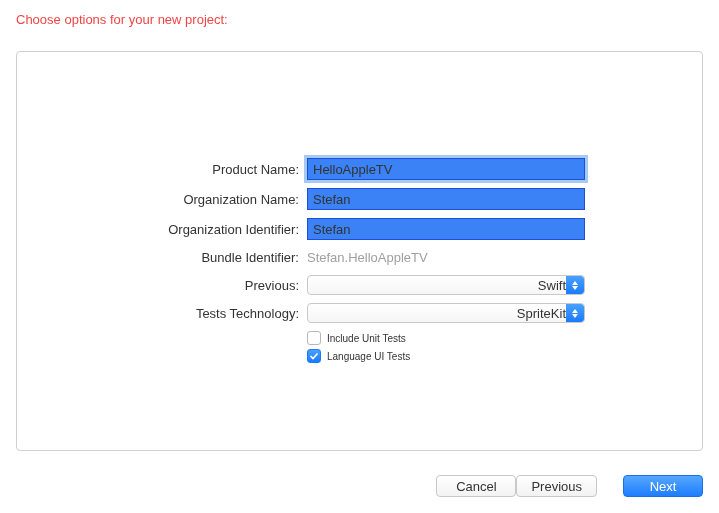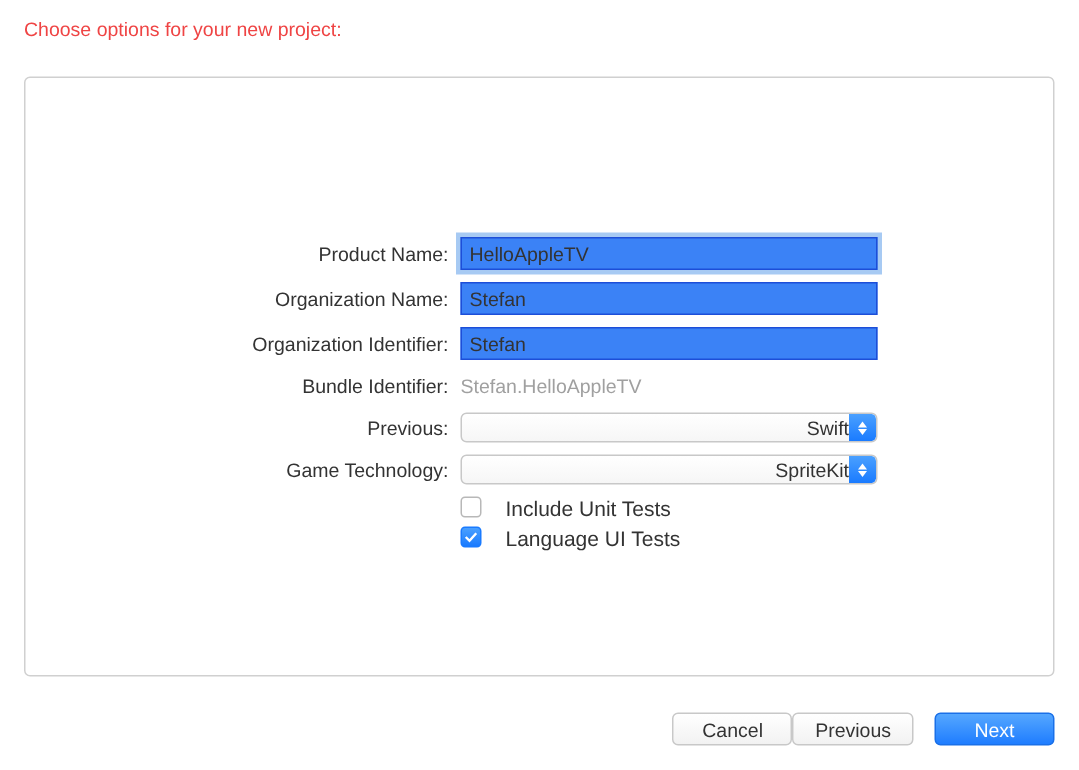--- a/index.html
+++ b/index.html
@@ -93,24 +93,24 @@
     .select .caret::after {
       content: "";
       width: 0; height: 0;
       border-left: 3px solid transparent;
       border-right: 3px solid transparent;
     }
     .select .caret::before { border-bottom: 4px solid #fff; }
     .select .caret::after  { border-top: 4px solid #fff; }
     .checkbox-row {
       display: flex;
-      align-items: flex-start;
-      gap: 16px;
+      align-items: center;
+      gap: 6px;
       margin-bottom: 4px;
-      font-size: 14px;
+      font-size: 10px;
     }
     .cb {
       width: 14px; height: 14px;
       border: 1px solid #b8b8b8;
       border-radius: 3px;
       background: #fff;
       display: inline-flex;
       align-items: center;
       justify-content: center;
       flex-shrink: 0;
@@ -121,21 +121,21 @@
     }
     .cb.checked svg { display: block; }
     .footer {
       position: absolute;
       bottom: 16px;
       left: 16px;
       right: 16px;
       display: flex;
       justify-content: flex-end;
     }
-    .footer-right { display: flex; gap: 14px; }
+    .footer-right { display: flex; gap: 26px; }
     .btn {
       min-width: 80px;
       height: 22px;
       border: 1px solid #c8c8c8;
       border-radius: 4px;
       background: linear-gradient(#ffffff,#f2f2f2);
       font-size: 13px;
       color: #333;
       display: inline-flex;
       align-items: center;
@@ -189,21 +189,21 @@
       <div class="label">Previous:</div>
       <div class="control">
         <div class="select">
           <span>Swift</span>
           <span class="caret"></span>
         </div>
       </div>
     </div>
 
     <div class="row">
-      <div class="label">Game Technology:</div>
+      <div class="label">Tests Technology:</div>
       <div class="control">
         <div class="select">
           <span>SpriteKit</span>
           <span class="caret"></span>
         </div>
       </div>
     </div>
 
     <div class="row" style="margin-top:6px;">
       <div class="label"></div>

